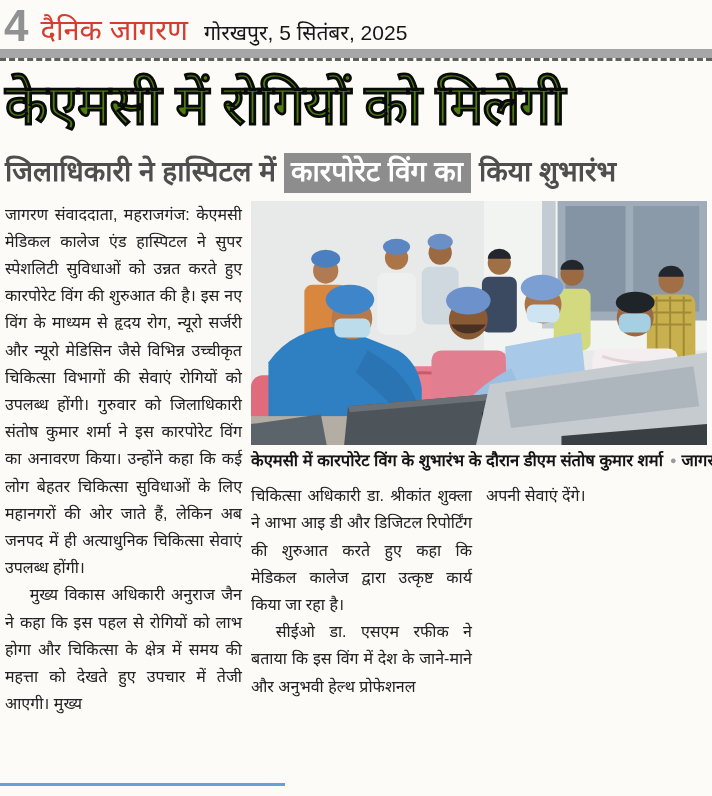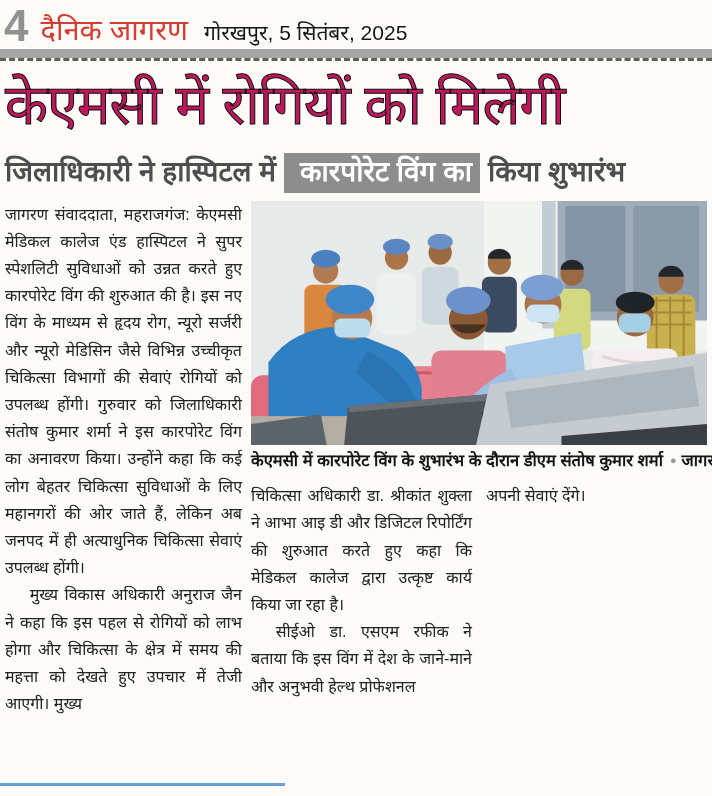--- a/index.html
+++ b/index.html
@@ -28,32 +28,32 @@
   }
   .edition {
     font-size:21px; font-weight:normal; line-height:1;
     color:#161616; padding-bottom:3px;
   }
   .rule-gray { height:9px; background:#a6a6a6; margin-top:3px; }
   .rule-dashed { border-top:3px dashed #454545; opacity:.85; }
   
   .headline {
     margin:6px 6px 0 5px;
-    font-size:56px; line-height:1.36; font-weight:normal;
-    color:#be185d; letter-spacing:-1px;
+    font-size:56px; line-height:1.36; font-weight:bold;
+    color:#4d7c0f; letter-spacing:-1px;
     -webkit-text-stroke:1px #0a0a0a;
   }
   .subhead {
     margin:10px 6px 4px 5px;
     font-size:28px; line-height:1.3; font-weight:bold;
     color:#4e4e4e; white-space:nowrap;
   }
   .subhead-highlight {
     background:#8d8d8d; color:#ffffff;
-    padding:1px 8px 2px 16px; margin:0 8px;
+    padding:1px 8px 2px 7px; margin:0 8px;
     display:inline-block;
   }
   
   .content { display:flex; margin:8px 5px 0 5px; }
   .col p {
     font-size:16px; line-height:27.2px;
     text-align:justify; color:#222;
   }
   .col p + p { text-indent:1.55em; }
   .col-1 { width:237px; flex:none; margin-right:9px; }

